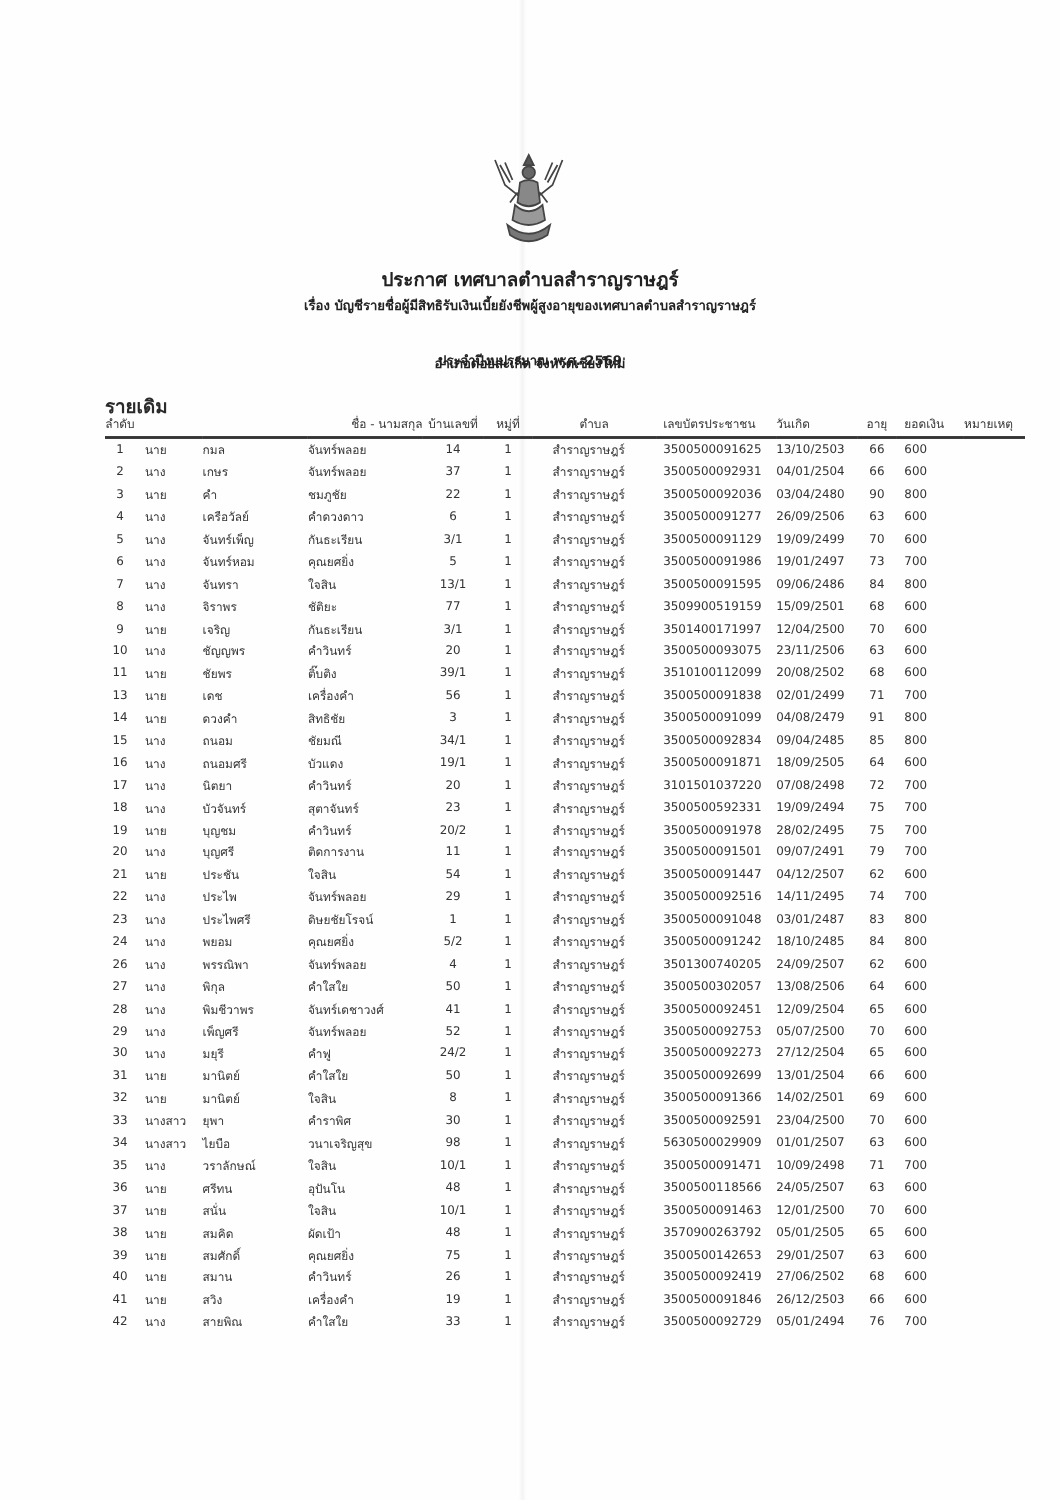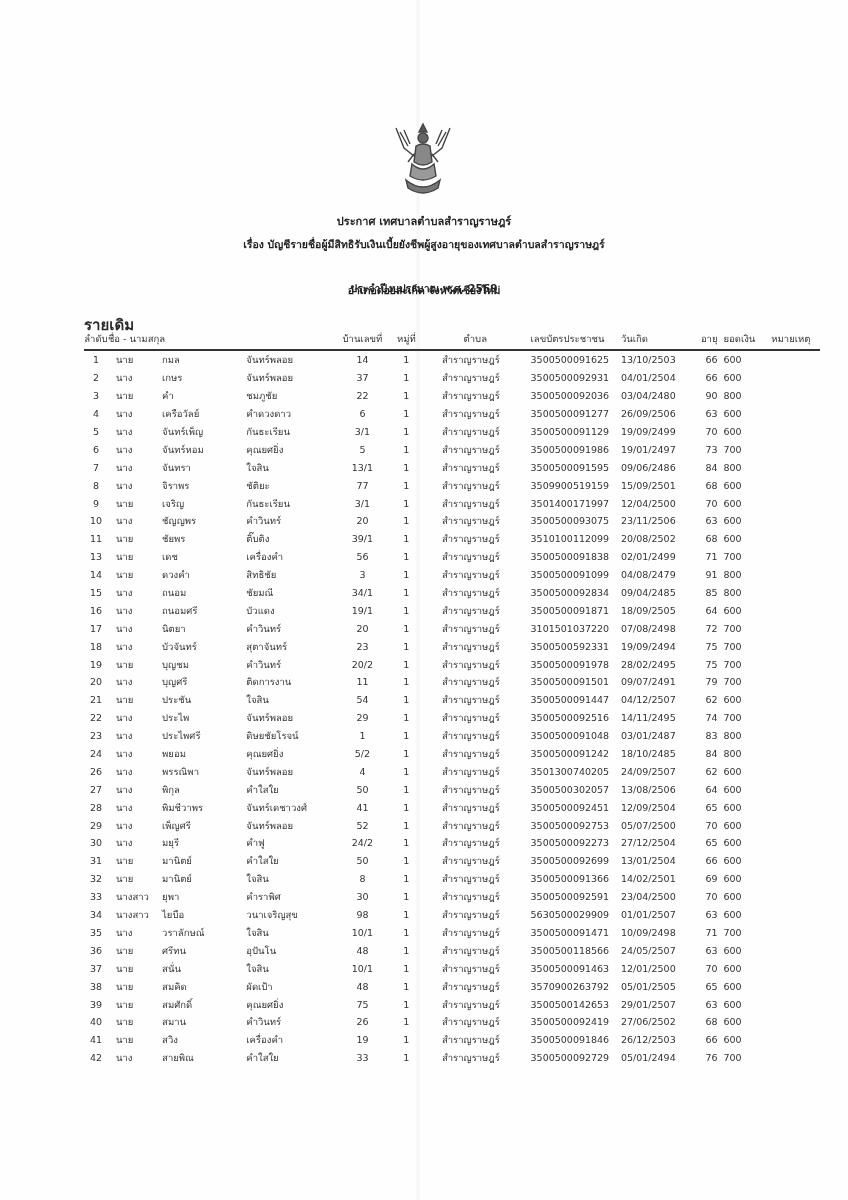--- a/index.html
+++ b/index.html
@@ -4,42 +4,42 @@
 <style>
   html, body { margin: 0; padding: 0; background: #ffffff; }
   body { width: 848px; height: 1200px; position: relative; overflow: hidden;
          font-family: "DejaVu Sans", sans-serif; color: #2a2a2a; }
   .page { position: absolute; left: 0; top: 0; width: 848px; height: 1200px; background: #fefefe; }
   .fold { position: absolute; left: 415px; top: 0; width: 6px; height: 1200px;
           background: linear-gradient(to right, rgba(0,0,0,0.0), rgba(0,0,0,0.04), rgba(0,0,0,0.0)); }
   .emblem { position: absolute; left: 388px; top: 118px; width: 70px; height: 80px; }
   .hdr { position: absolute; left: 0; width: 848px; text-align: center; font-weight: bold;
          font-size: 10.5px; color: #222; }
-  .h1 { top: 212px; font-size: 11px; }
+  .h1 { top: 212px; font-size: 15px; }
   .h2 { top: 236px; }
   .h3 { top: 258px; margin-top: 22px; }
   .h4 { top: 282px; }
   .section { position: absolute; left: 84px; top: 313px; font-size: 15px; font-weight: bold; }
   table { position: absolute; left: 84px; top: 327px; width: 736px; border-collapse: collapse;
           font-size: 9.5px; color: #333; }
   th { font-weight: normal; padding: 4px 0 3px 0; border-bottom: 2px solid #333; white-space: nowrap; }
   td { height: 17.9px; padding: 0; white-space: nowrap; }
   .c-no { width: 24px; text-align: center; }
   .c-pre { width: 48px; padding-left: 8px; text-align: left; }
   .c-fn { width: 90px; text-align: left; }
   .c-ln { width: 96px; text-align: left; }
   .c-house { width: 50px; text-align: center; }
   .c-moo { width: 42px; text-align: center; }
   .c-tambon { width: 86px; text-align: left; padding-left: 16px; }
   .c-id { width: 92px; text-align: left; padding-left: 6px; }
   .c-dob { width: 66px; text-align: left; }
-  .c-age { width: 34px; text-align: right; }
+  .c-age { width: 34px; text-align: center; }
   .c-amt { width: 50px; text-align: left; padding-left: 6px; }
   .c-note { width: 50px; text-align: left; }
-  th.c-name { text-align: left; margin-top: 24px; }
+  th.c-name { text-align: right; margin-top: 24px; }
 </style>
 </head>
 <body>
 
 <div class="page">
   <div class="fold"></div>
 
   <svg class="emblem" viewBox="0 0 70 80">
     <g fill="none" stroke="#444" stroke-width="1.4">
       <path d="M8 10 L16 30 L26 38 L30 30"></path>

